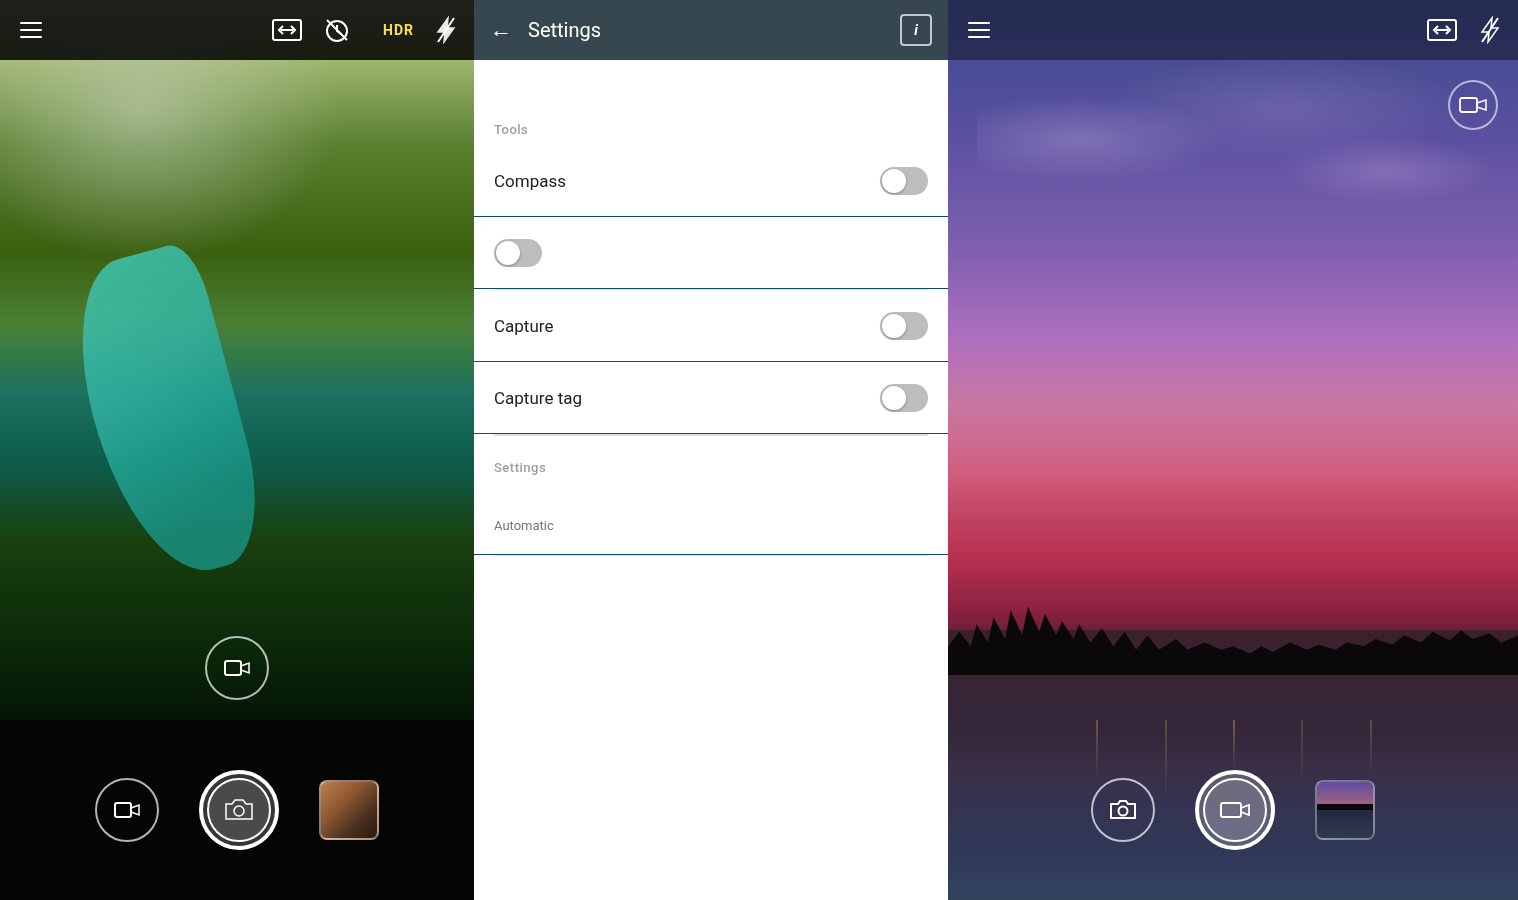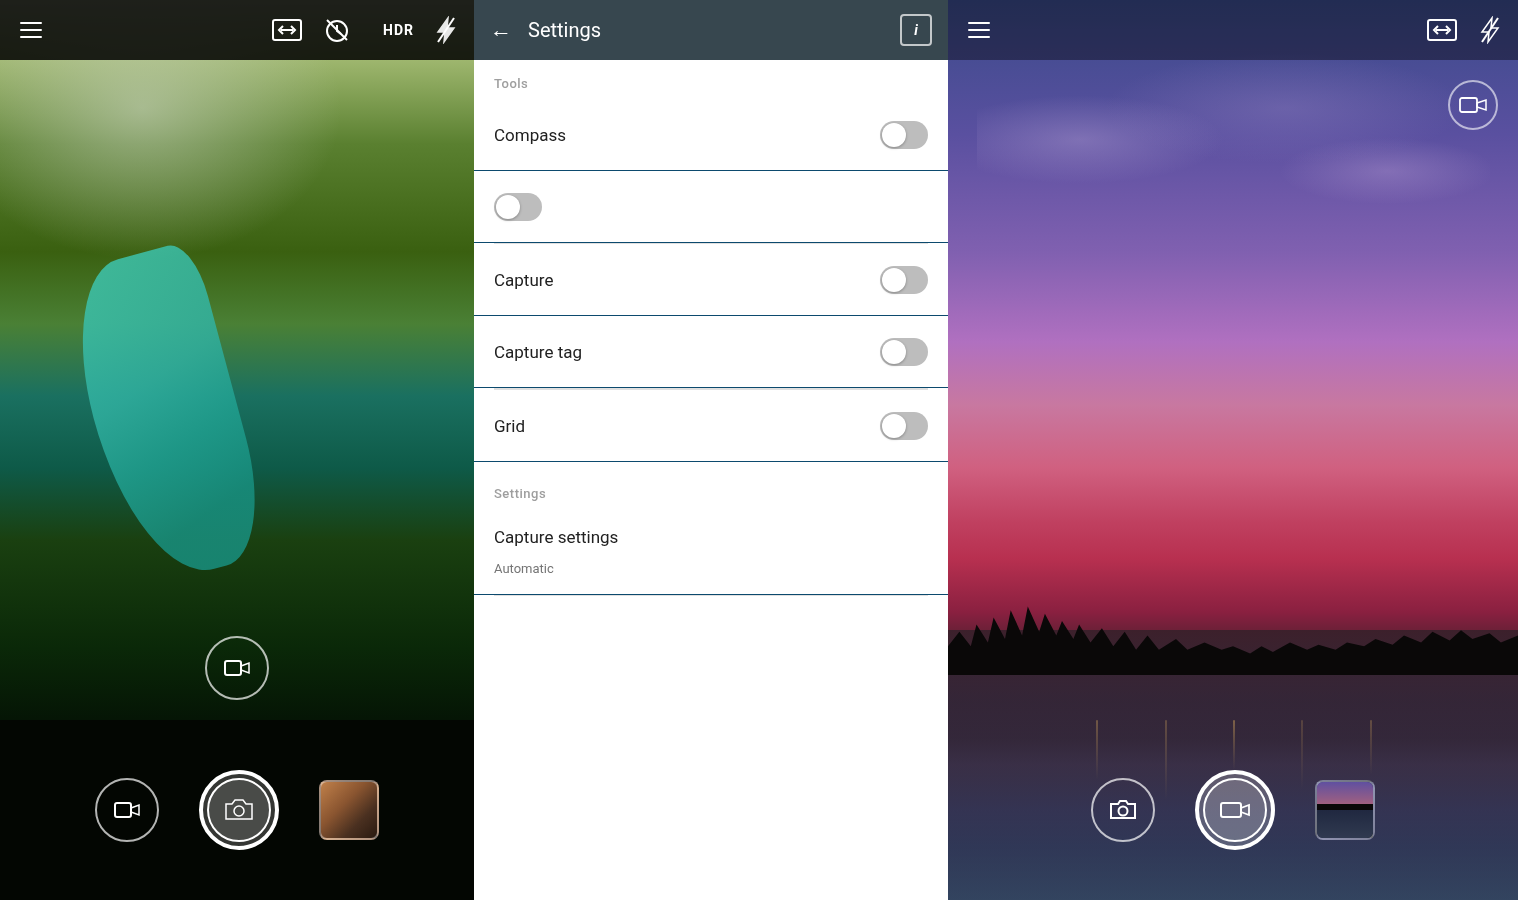--- a/index.html
+++ b/index.html
@@ -163,20 +163,21 @@
       overflow-y: auto;
       background: white;
     }
 
     .section-label {
       padding: 16px 20px 8px;
       font-size: 13px;
       color: #9e9e9e;
       font-weight: 500;
       letter-spacing: 0.5px;
+      margin-top: 46px;
     }
 
     .settings-item {
       display: flex;
       align-items: center;
       padding: 18px 20px;
       background: white;
       border-bottom: 1px solid #0c4a6e;
       min-height: 72px;
     }
@@ -340,21 +341,21 @@
       align-items: center;
       justify-content: center;
       color: white;
       font-size: 14px;
       font-style: italic;
       font-weight: bold;
     }
 
     
     .hdr-text {
-      color: #ffffff;
+      color: #fde047;
       font-size: 14px;
       font-weight: bold;
       letter-spacing: 1px;
       padding-left: 12px;
     }
 
     
     .hamburger {
       display: flex;
       flex-direction: column;
@@ -536,34 +537,25 @@
       <div class="toggle">
         <div class="toggle-knob"></div>
       </div>
     </div>
 
     <div class="divider"></div>
 
 
     <div class="divider"></div>
 
+
+    <div class="section-label" style="margin-top:8px;">Settings</div>
+
     <div class="settings-item">
       <div class="settings-item-text">
-        <div class="settings-item-label">Grid</div>
-      </div>
-      <div class="toggle">
-        <div class="toggle-knob"></div>
-      </div>
-    </div>
-
-    <div class="section-label" style="margin-top:8px;">Settings</div>
-
-    <div class="settings-item">
-      <div class="settings-item-text">
-        <div class="settings-item-label">Capture settings</div>
         <div class="settings-item-sublabel">Automatic</div>
       </div>
     </div>
 
     <div class="divider"></div>
 
   </div>
 </div>
 
 <div class="right-panel">

